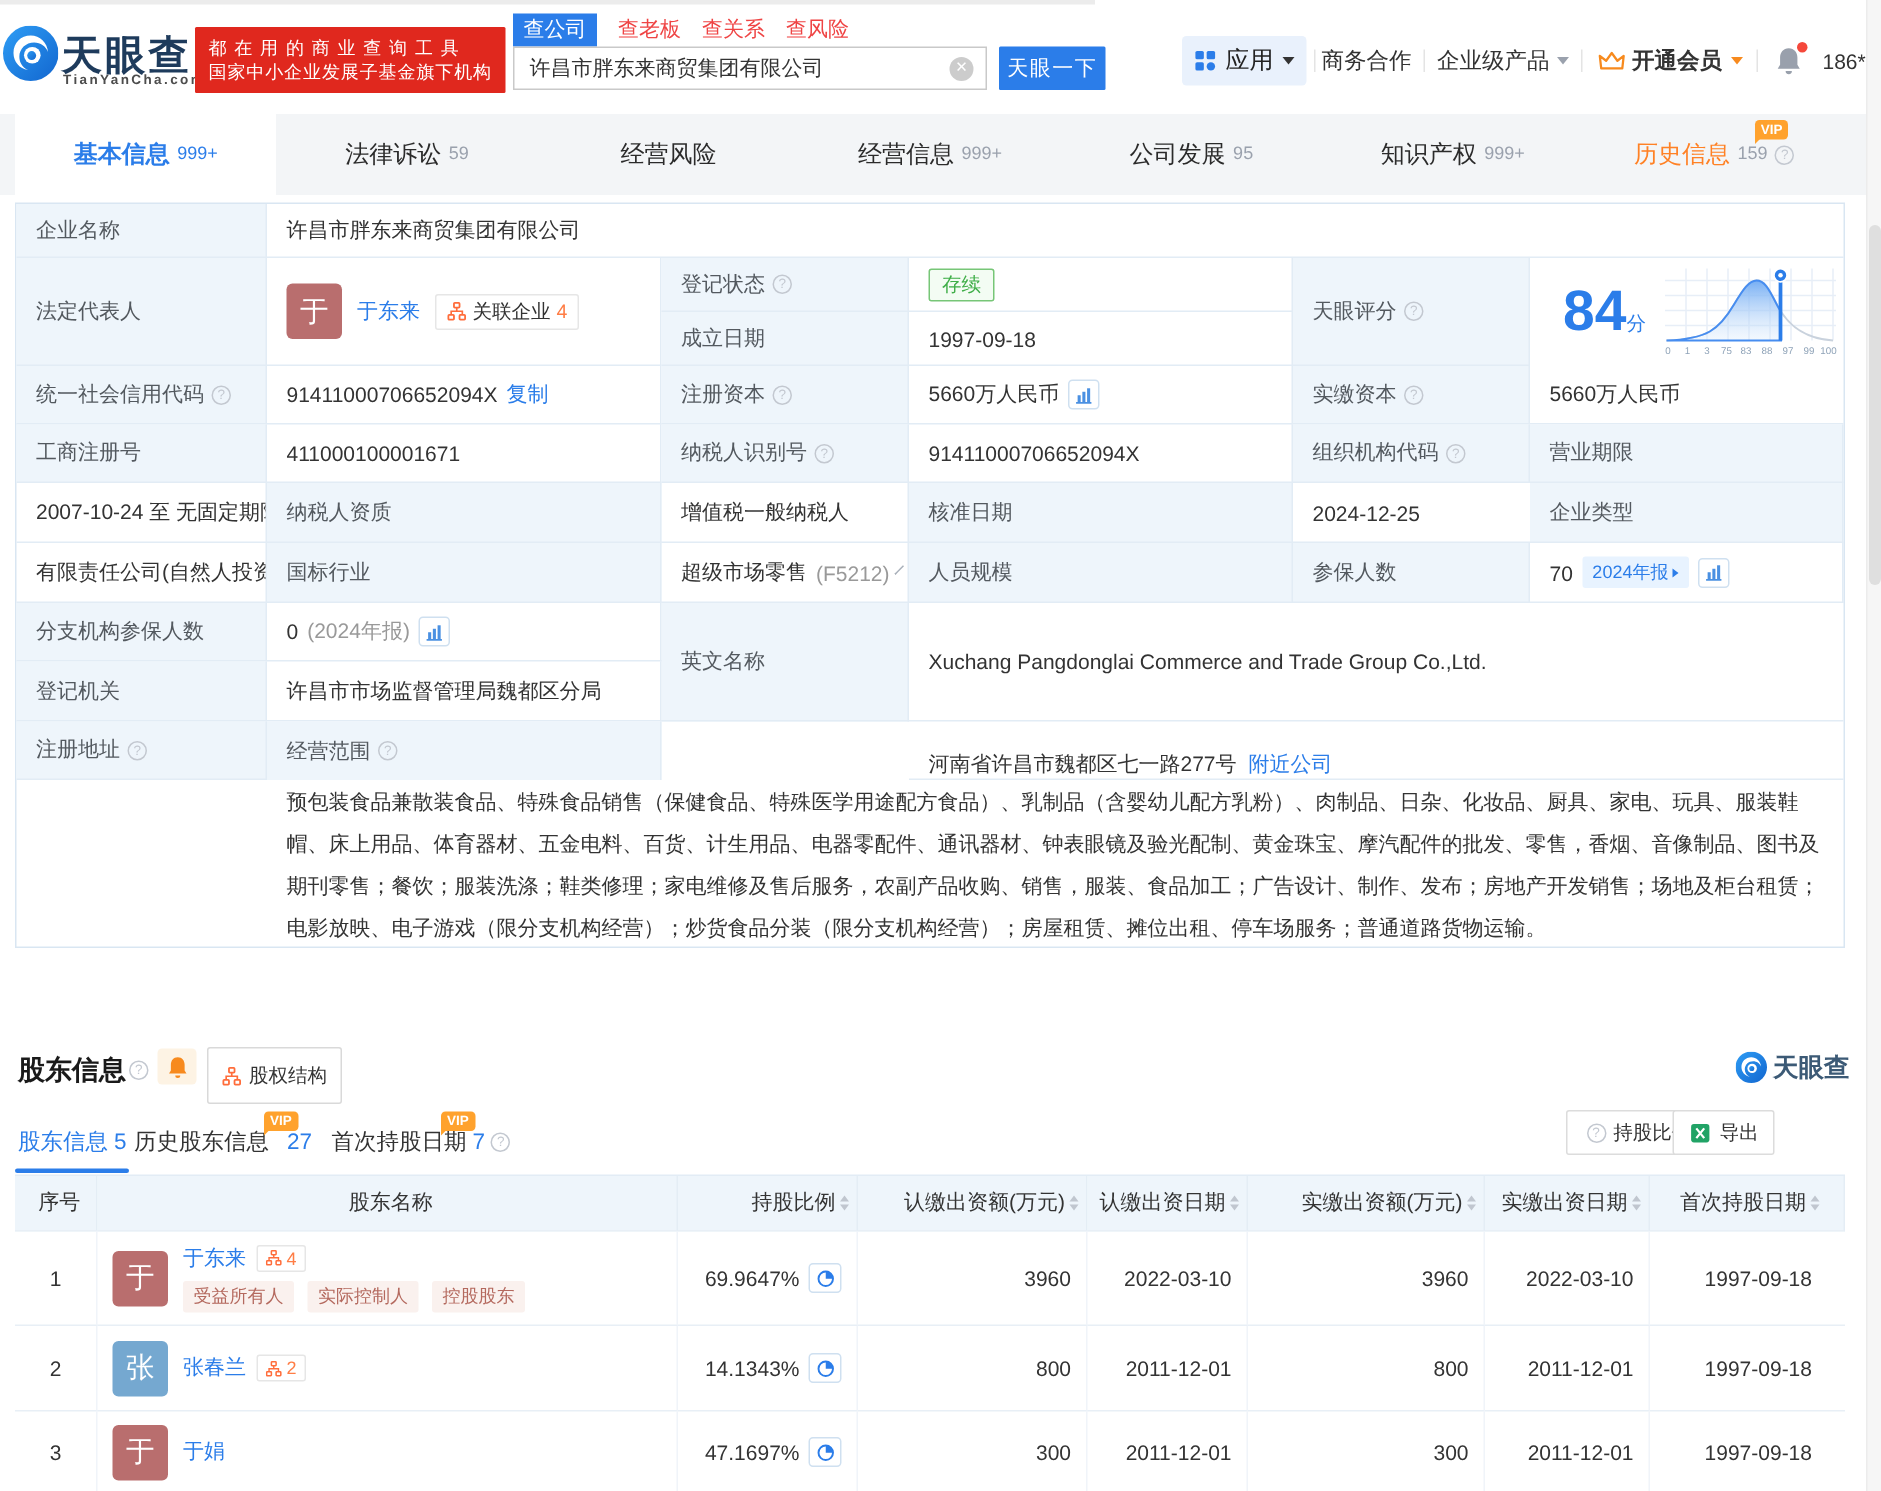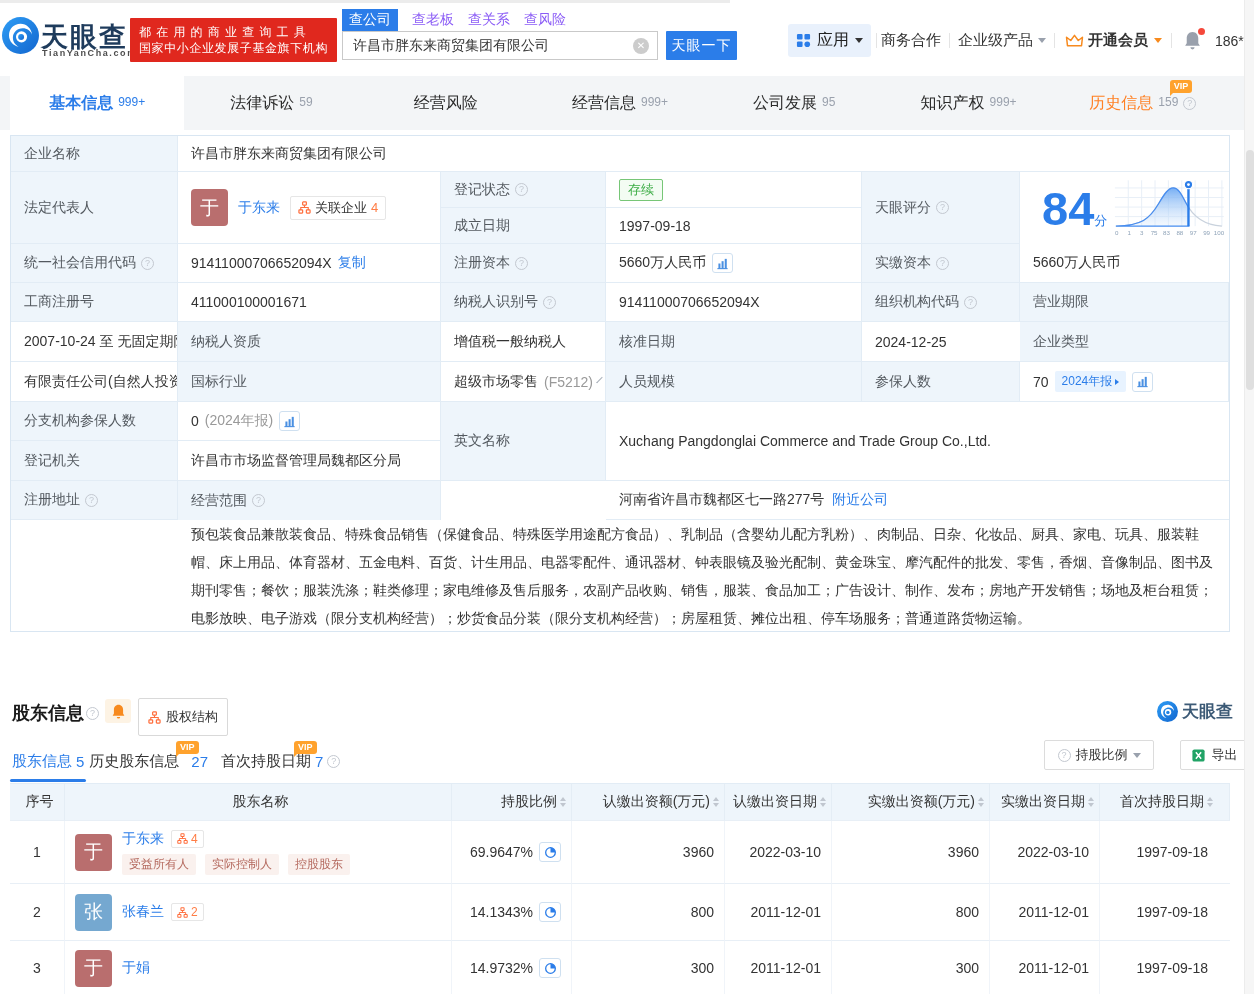--- a/index.html
+++ b/index.html
@@ -13,21 +13,21 @@
 #scrollthumb { position:absolute; left:1px; top:150px; width:8px; height:240px; background:#dfdfdf; border-radius:4px; }
 
 
 #logo-icon { left:2px; top:17px; width:37px; height:37px; }
 #logo-title { left:41px; top:19px; font-size:27px; font-weight:bold; color:#1e3b5c; letter-spacing:2px; }
 #logo-sub { left:42px; top:48px; font-size:9px; font-weight:bold; color:#4d4d4d; letter-spacing:1.6px; }
 #banner { left:130px; top:18px; width:207px; height:44px; background:#e0281e; color:#fff; padding:6px 8px 0 9px; border-radius:1px; }
 #banner .l1 { font-size:12px; letter-spacing:5.2px; line-height:16px; white-space:nowrap; }
 #banner .l2 { font-size:12px; letter-spacing:0.6px; line-height:16px; white-space:nowrap; }
 #search-tabs { left:342px; top:9px; height:22px; }
-.stab { font-size:14px; color:#8b5cf6; margin-right:14px; cursor:pointer; white-space:nowrap; }
+.stab { font-size:14px; color:#ef4444; margin-right:14px; cursor:pointer; white-space:nowrap; }
 .stab.active { background:#2b7de9; color:#fff; padding:2px 7px; }
 #search-box { left:342px; top:31px; width:316px; height:29px; border:1px solid #c9c9c9; display:flex; align-items:center; }
 #search-input { flex:1; border:0; outline:0; font-size:14px; color:#333; padding-left:10px; font-family:inherit; background:transparent; min-width:0;}
 #clear-icon { width:16px; height:16px; border-radius:50%; background:#ccc; color:#fff; font-size:10px; line-height:16px; text-align:center; margin-right:8px; flex:none;}
 #search-btn { left:666px; top:31px; width:71px; height:29px; background:#2b7de9; color:#fff; font-size:14px; display:flex; align-items:center; justify-content:center; border-radius:1px; letter-spacing:1px;}
 #apps-chip { left:788px; top:24px; height:33px; padding:0 8px; background:#e9f1fc; border-radius:3px; display:flex; align-items:center; gap:6px; }
 #apps-chip .t { font-size:16px; color:#222; white-space:nowrap;}
 .caret { width:0; height:0; border-left:4px solid transparent; border-right:4px solid transparent; border-top:5px solid #333; display:inline-block; flex:none;}
 .caret.gray { border-top-color:#9aa1ad; }
 .caret.orange { border-top-color:#f78a1e; }
@@ -67,41 +67,41 @@
 .avatar { width:37px; height:37px; border-radius:4px; background:#b96e6e; color:#fff; font-size:19px; display:flex; align-items:center; justify-content:center; flex:none;}
 .avatar.blue { background:#75a8d0; }
 .badge-rel { display:inline-flex; align-items:center; gap:4px; border:1px solid #e6e6e6; border-radius:2px; padding:2px 7px; font-size:13px; color:#333; background:#fff; }
 .badge-rel .n { color:#ff7d45; }
 .iconbox { width:21px; height:20px; border:1px solid #cfe0f0; border-radius:3px; display:inline-flex; align-items:center; justify-content:center; flex:none; background:#fff;}
 .pill { background:#e8f3ff; color:#2b7de9; font-size:12px; padding:2px 7px; border-radius:2px; display:inline-flex; align-items:center; gap:3px; white-space:nowrap;}
 .pill:after { content:""; border-left:4px solid #2b7de9; border-top:3px solid transparent; border-bottom:3px solid transparent; }
 .gray { color:#999; }
 .chev { width:8px; height:8px; border-right:1.5px solid #a9b0ba; border-bottom:1.5px solid #a9b0ba; transform:rotate(45deg); display:inline-block; margin-top:-4px;}
 #score-cell { flex-direction:row; justify-content:space-between; padding:0 3px 0 22px !important; }
-#score-num { font-size:47px; font-weight:bold; color:#2b7de9; }
+#score-num { font-size:38px; font-weight:bold; color:#2b7de9; }
 #score-unit { font-size:13px; color:#2b7de9; }
 #scope-cell { padding-top:0 !important; }
 #scope-text { line-height:28px; font-size:14px; color:#333; white-space:normal; }
 
 
 #sh-title { left:12px; top:701px; font-size:18px; font-weight:bold; color:#1a1a1a; }
 #sh-q { left:86px; top:707px; }
 #bell-chip { left:105px; top:699px; width:26px; height:24px; background:#fdf3e4; border-radius:3px; display:flex; align-items:center; justify-content:center; }
 #structure-btn { left:138px; top:698px; height:26px; padding:18px 9px; border:1px solid #d9d9d9; border-radius:2px; display:flex; align-items:center; gap:5px; font-size:13px; color:#333; background:#fff;}
 #watermark { left:1157px; top:700px; display:flex; align-items:center; gap:4px; }
 #watermark .t { font-size:17px; font-weight:bold; color:#3c5a76; }
 #sh-tabs { left:12px; top:752px; display:flex; align-items:center; }
 .shtab { font-size:15px; color:#333; display:flex; align-items:center; gap:4px; position:relative; white-space:nowrap;}
 .shtab .c { color:#2b7de9; }
 .shtab.active { color:#2b7de9; }
 #sh-underline { left:10px; top:779px; width:76px; height:3px; background:#2b7de9; border-radius:2px; }
 #vip-t2 { left:176px; top:741px; }
 #vip-t3 { left:294px; top:741px; }
 #ratio-btn { left:1044px; top:740px; width:110px; height:30px; border:1px solid #dcdcdc; border-radius:2px; display:flex; align-items:center; justify-content:center; gap:5px; font-size:13px; color:#333; background:#fff; }
-#export-btn { left:1180px; top:740px; width:68px; height:30px; border:1px solid #dcdcdc; border-radius:2px; display:flex; align-items:center; justify-content:center; gap:6px; font-size:13px; color:#333; background:#fff; }
+#export-btn { left:1115px; top:740px; width:68px; height:30px; border:1px solid #dcdcdc; border-radius:2px; display:flex; align-items:center; justify-content:center; gap:6px; font-size:13px; color:#333; background:#fff; }
 
 
 #stable { left:10px; top:783px; width:1220px; height:243px; display:grid; grid-template-columns:55px 387px 120px 153px 107px 158px 110px 130px; grid-template-rows:37px 63px 57px 54px; border-top:1px solid #e2ecf5; overflow:hidden; }
 #stable > div { border-bottom:1px solid #e8eff6; border-right:1px solid #f0f4f9; display:flex; align-items:center; font-size:14px; color:#333; padding:0 10px; overflow:hidden; white-space:nowrap;}
 #stable > div.lastcol { border-right:none; }
 #stable > div.lastrow { border-bottom:none; }
 #stable > div.hc { background:#eef5fb; color:#333; border-right:1px solid #e4edf5; padding-right:5px; }
 .rj { justify-content:flex-end; text-align:right; }
 .cj { justify-content:center; }
 .pr22 { padding-right:22px !important; }
@@ -409,21 +409,21 @@
           </svg>
         </span>
     </div>
 
     <div class="lab">登记机关</div>
     <div>许昌市市场监督管理局魏都区分局</div>
     <div class="lab" style="gap:5px;">
       <span>注册地址</span>
         <span class="qmark"></span>
     </div>
-    <div class="last" style="grid-column:4/7; gap:8px; white-space:nowrap;">
+    <div class="last" style="grid-column:4/7; gap:8px; white-space:nowrap;align-items:flex-end;">
       <span>河南省许昌市魏都区七一路277号</span>
         <span class="link">附近公司</span>
     </div>
 
     <div class="lab bot" style="gap:5px;">
       <span>经营范围</span>
         <span class="qmark"></span>
     </div>
     <div class="last bot" id="scope-cell" style="grid-column:2/7;align-items:center;">
       <div id="scope-text">预包装食品兼散装食品、特殊食品销售（保健食品、特殊医学用途配方食品）、乳制品（含婴幼儿配方乳粉）、肉制品、日杂、化妆品、厨具、家电、玩具、服装鞋帽、床上用品、体育器材、五金电料、百货、计生用品、电器零配件、通讯器材、钟表眼镜及验光配制、黄金珠宝、摩汽配件的批发、零售，香烟、音像制品、图书及期刊零售；餐饮；服装洗涤；鞋类修理；家电维修及售后服务，农副产品收购、销售，服装、食品加工；广告设计、制作、发布；房地产开发销售；场地及柜台租赁；电影放映、电子游戏（限分支机构经营）；炒货食品分装（限分支机构经营）；房屋租赁、摊位出租、停车场服务；普通道路货物运输。</div>
@@ -571,21 +571,21 @@
     <div class="rj">800</div>
     <div class="rj">2011-12-01</div>
     <div class="rj pr22 lastcol">1997-09-18</div>
 
     <div class="cj lastrow">3</div>
     <div class="namecol lastrow">
       <span class="avatar">于</span>
       <span class="sh-name">于娟</span>
     </div>
     <div class="rj lastrow">
-        <span>14.9732%</span>
+        <span>47.1697%</span>
         <span class="piebox">
           <svg width="13" height="13">
             <use href="#ic-pie"></use>
           </svg>
         </span>
       </div>
     <div class="rj lastrow">300</div>
     <div class="rj lastrow">2011-12-01</div>
     <div class="rj lastrow">300</div>
     <div class="rj lastrow">2011-12-01</div>

